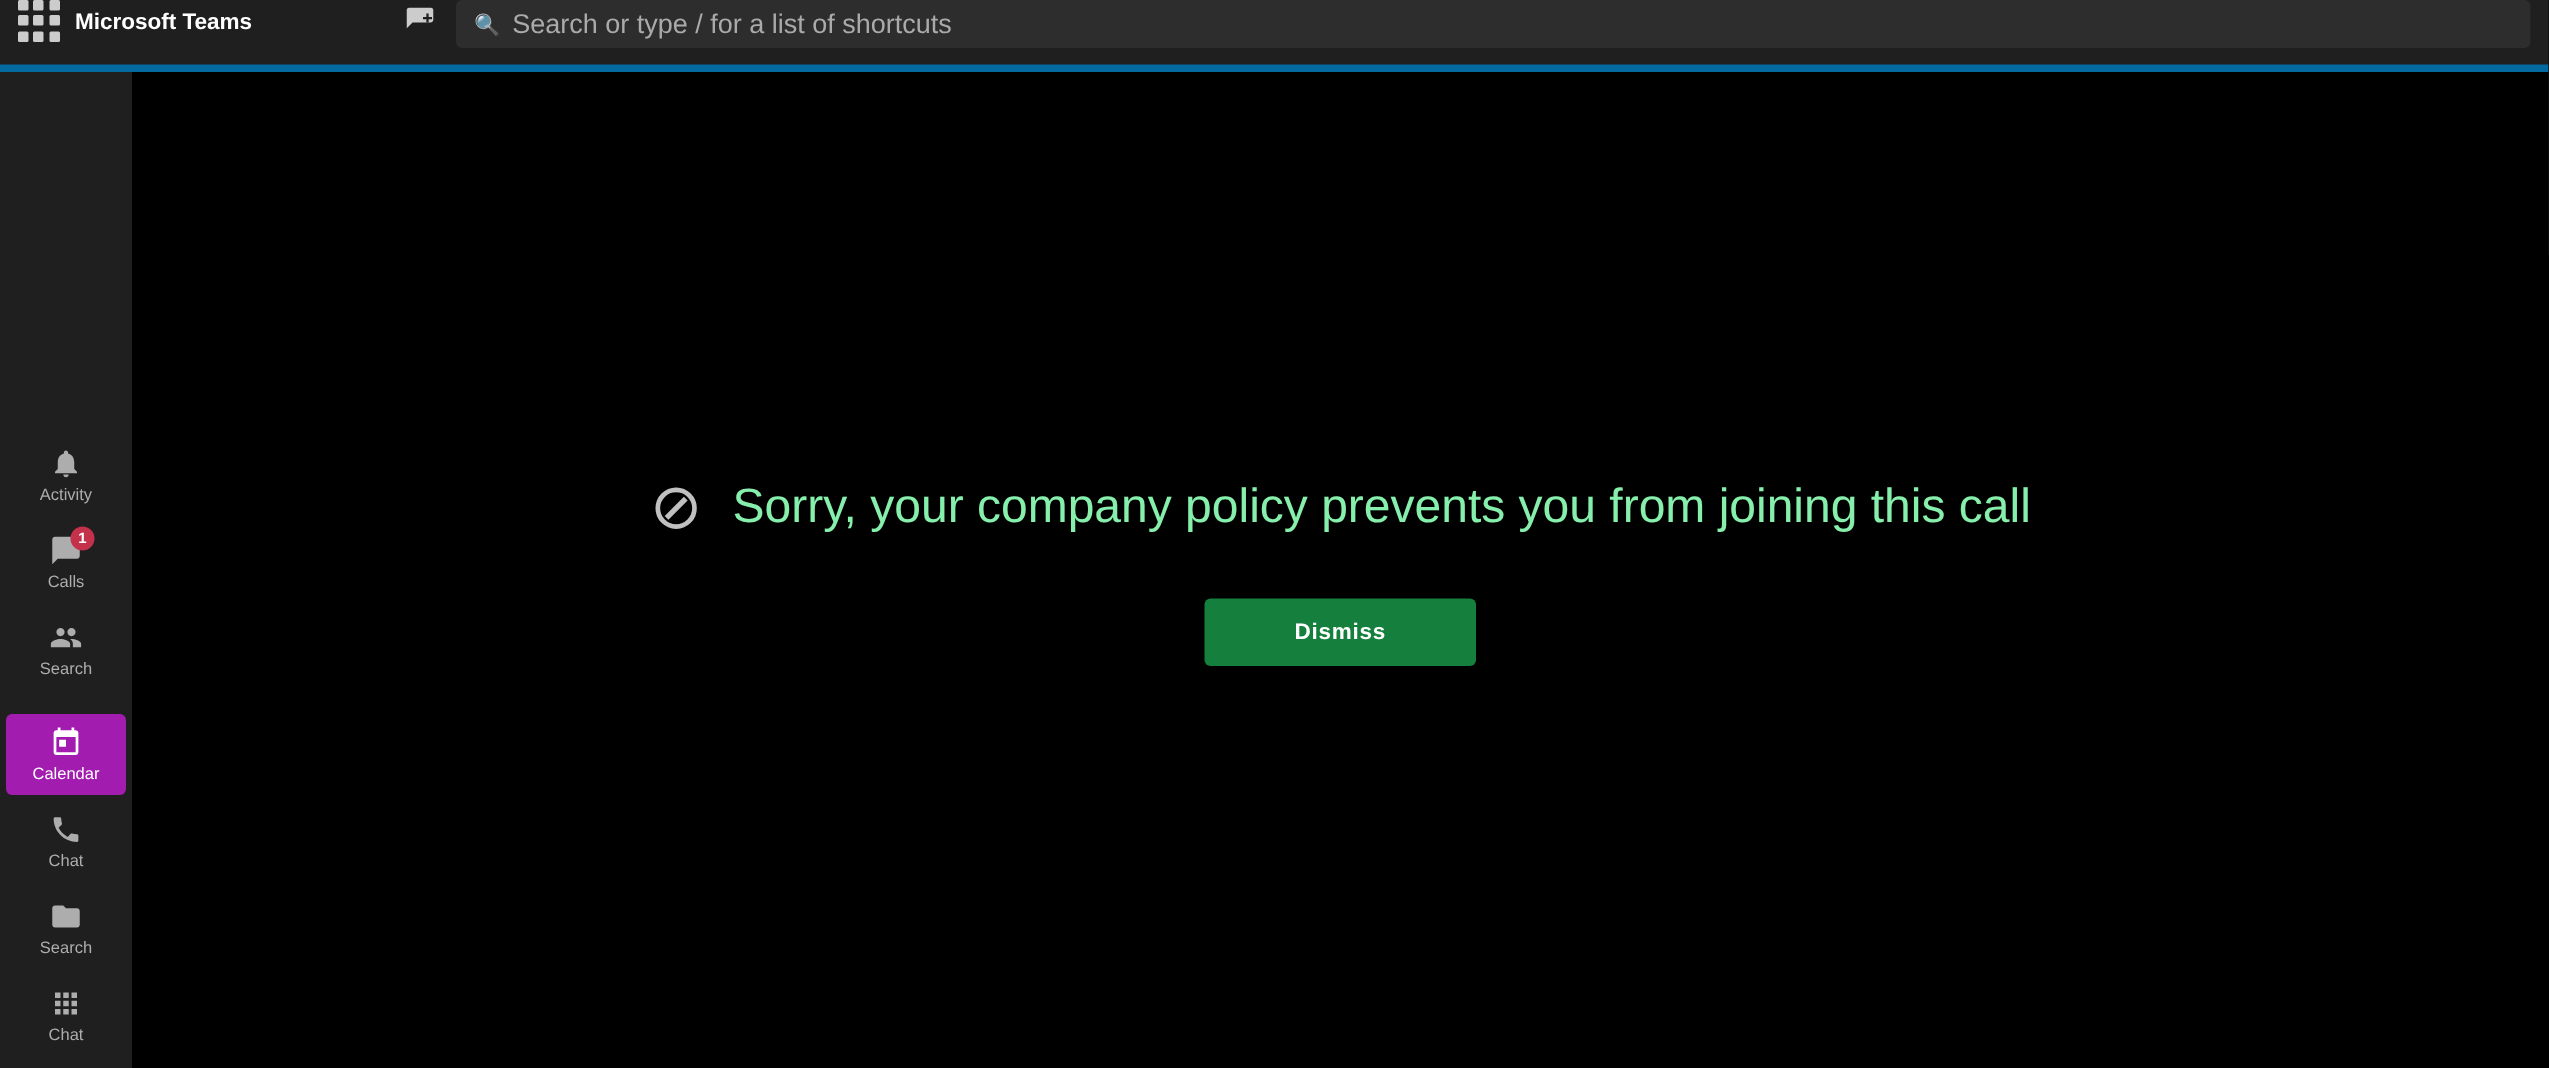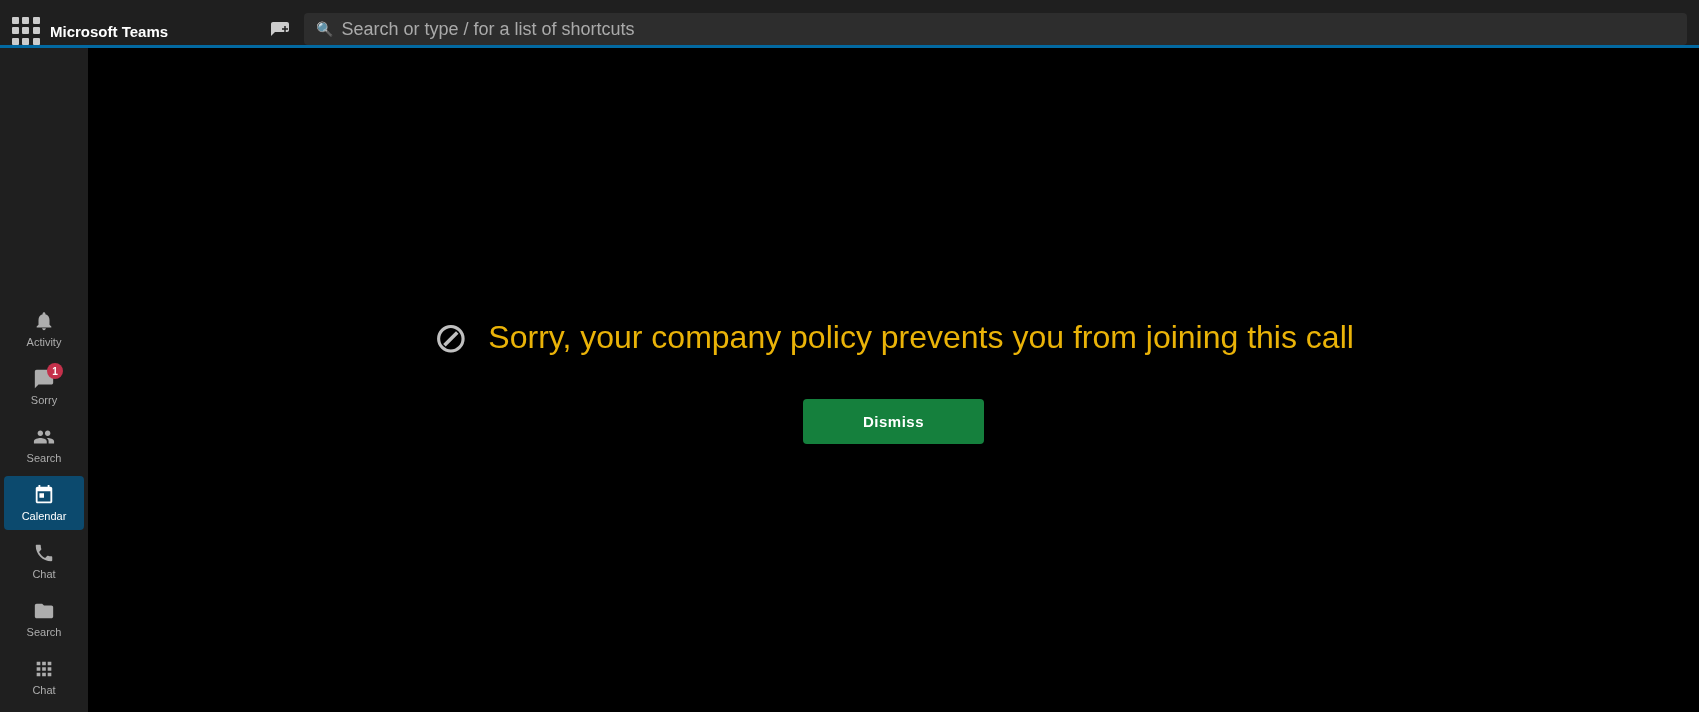--- a/index.html
+++ b/index.html
@@ -12,25 +12,25 @@
       display: flex;
       flex-direction: column;
       overflow: hidden;
     }
 
     
     .top-bar {
       height: 48px;
       background: #1f1f1f;
       display: flex;
-      align-items: flex-end;
+      align-items: flex-start;
       padding: 0 12px;
       gap: 12px;
       flex-shrink: 0;
-      border-bottom: 3px solid #0369a1;
+      border-bottom: 5px solid #0369a1;
     }
 
     .top-bar-left {
       display: flex;
       align-items: center;
       gap: 10px;
       width: 280px;
     }
 
     .grid-icon {
@@ -114,22 +114,23 @@
       justify-content: center;
       width: 80px;
       padding: 8px 4px;
       border-radius: 4px;
       cursor: pointer;
       gap: 4px;
       color: #adadad;
     }
 
     .sidebar-item.active {
-      background: #0c4a6e;
+      background: #a21caf;
       color: #fff;
+      margin-top: 12px;
     }
 
     .sidebar-item-icon {
       font-size: 20px;
       display: flex;
       align-items: center;
       justify-content: center;
       position: relative;
     }
 
@@ -174,21 +175,21 @@
 
     .blocked-icon {
       font-size: 42px;
       color: #c0c0c0;
       line-height: 1;
     }
 
     .error-text {
       font-size: 32px;
       font-weight: 400;
-      color: #eab308;
+      color: #86efac;
     }
 
     .dismiss-btn {
       background: #15803d;
       color: #fff;
       border: none;
       padding: 14px 60px;
       font-size: 15px;
       font-weight: 700;
       border-radius: 4px;
@@ -246,21 +247,21 @@
       <span class="sidebar-item-label">Activity</span>
     </div>
 
     <div class="sidebar-item">
       <div class="sidebar-item-icon">
         <div class="badge">1</div>
         <svg class="icon-svg" viewBox="0 0 24 24" fill="currentColor">
           <path d="M20 2H4c-1.1 0-2 .9-2 2v18l4-4h14c1.1 0 2-.9 2-2V4c0-1.1-.9-2-2-2z"></path>
         </svg>
       </div>
-      <span class="sidebar-item-label">Sorry</span>
+      <span class="sidebar-item-label">Calls</span>
     </div>
 
     <div class="sidebar-item">
       <div class="sidebar-item-icon">
         <svg class="icon-svg" viewBox="0 0 24 24" fill="currentColor">
           <path d="M16 11c1.66 0 2.99-1.34 2.99-3S17.66 5 16 5c-1.66 0-3 1.34-3 3s1.34 3 3 3zm-8 0c1.66 0 2.99-1.34 2.99-3S9.66 5 8 5C6.34 5 5 6.34 5 8s1.34 3 3 3zm0 2c-2.33 0-7 1.17-7 3.5V19h14v-2.5c0-2.33-4.67-3.5-7-3.5zm8 0c-.29 0-.62.02-.97.05 1.16.84 1.97 1.97 1.97 3.45V19h6v-2.5c0-2.33-4.67-3.5-7-3.5z"></path>
         </svg>
       </div>
       <span class="sidebar-item-label">Search</span>
     </div>

